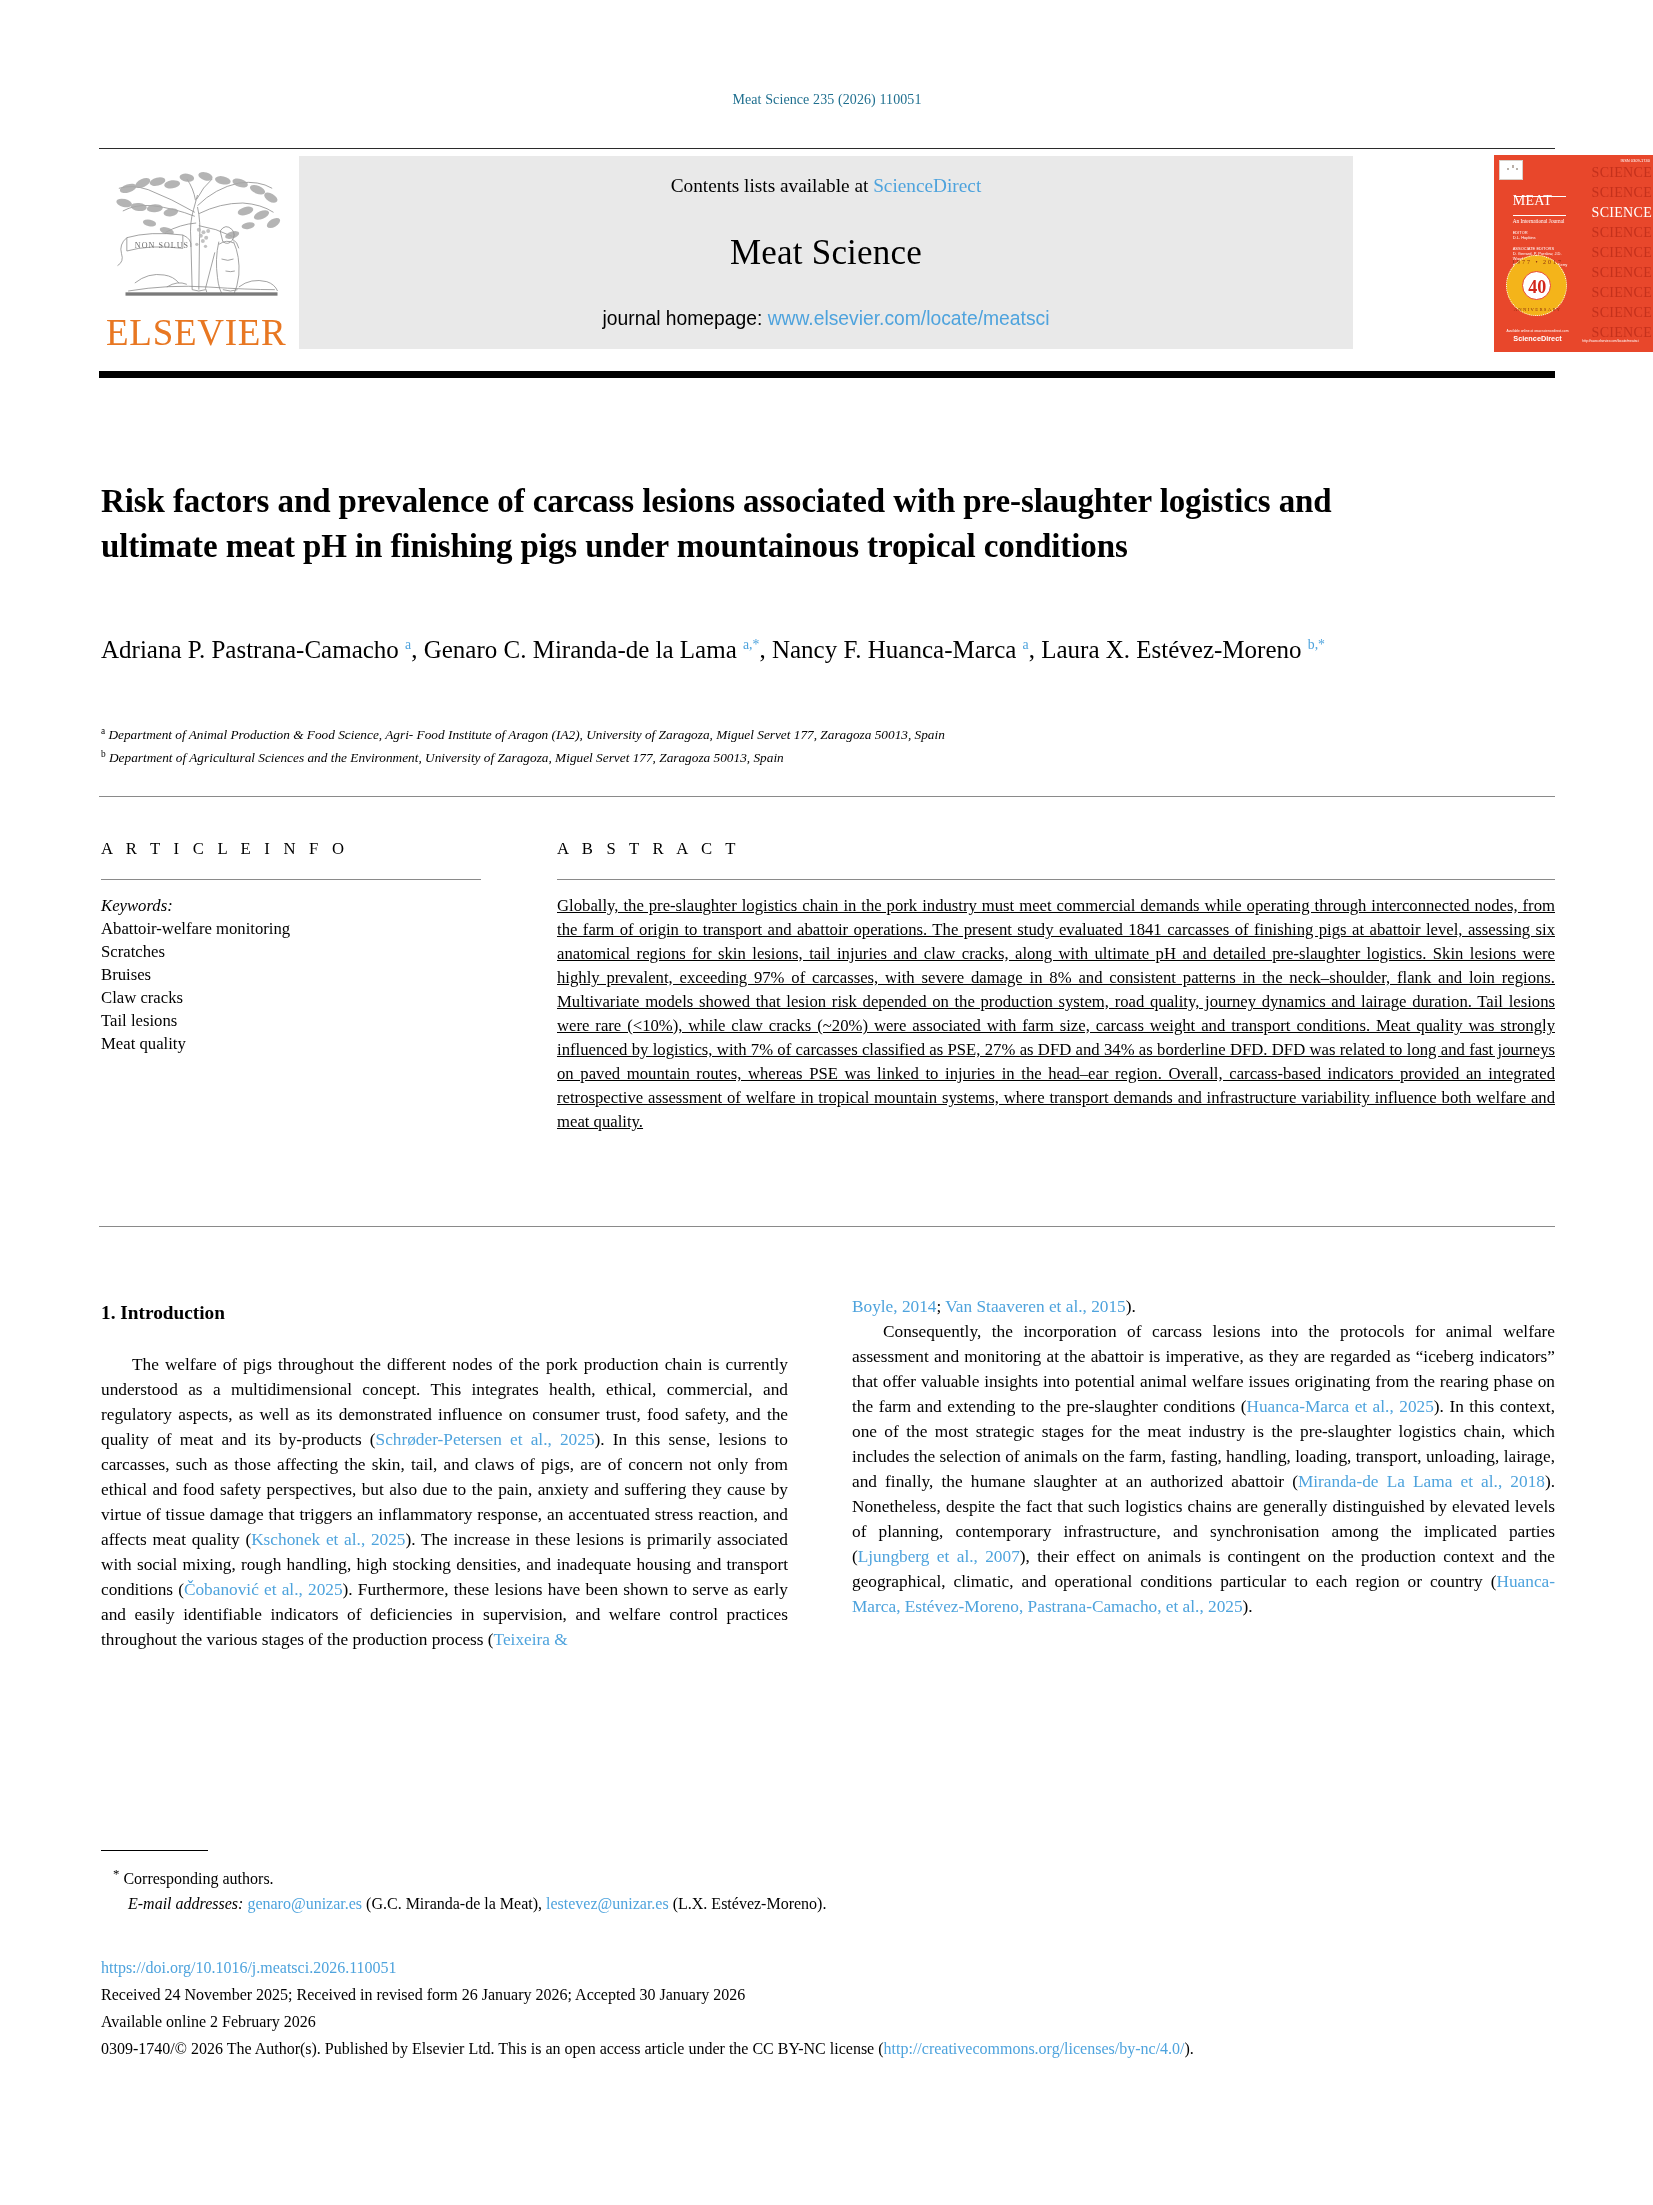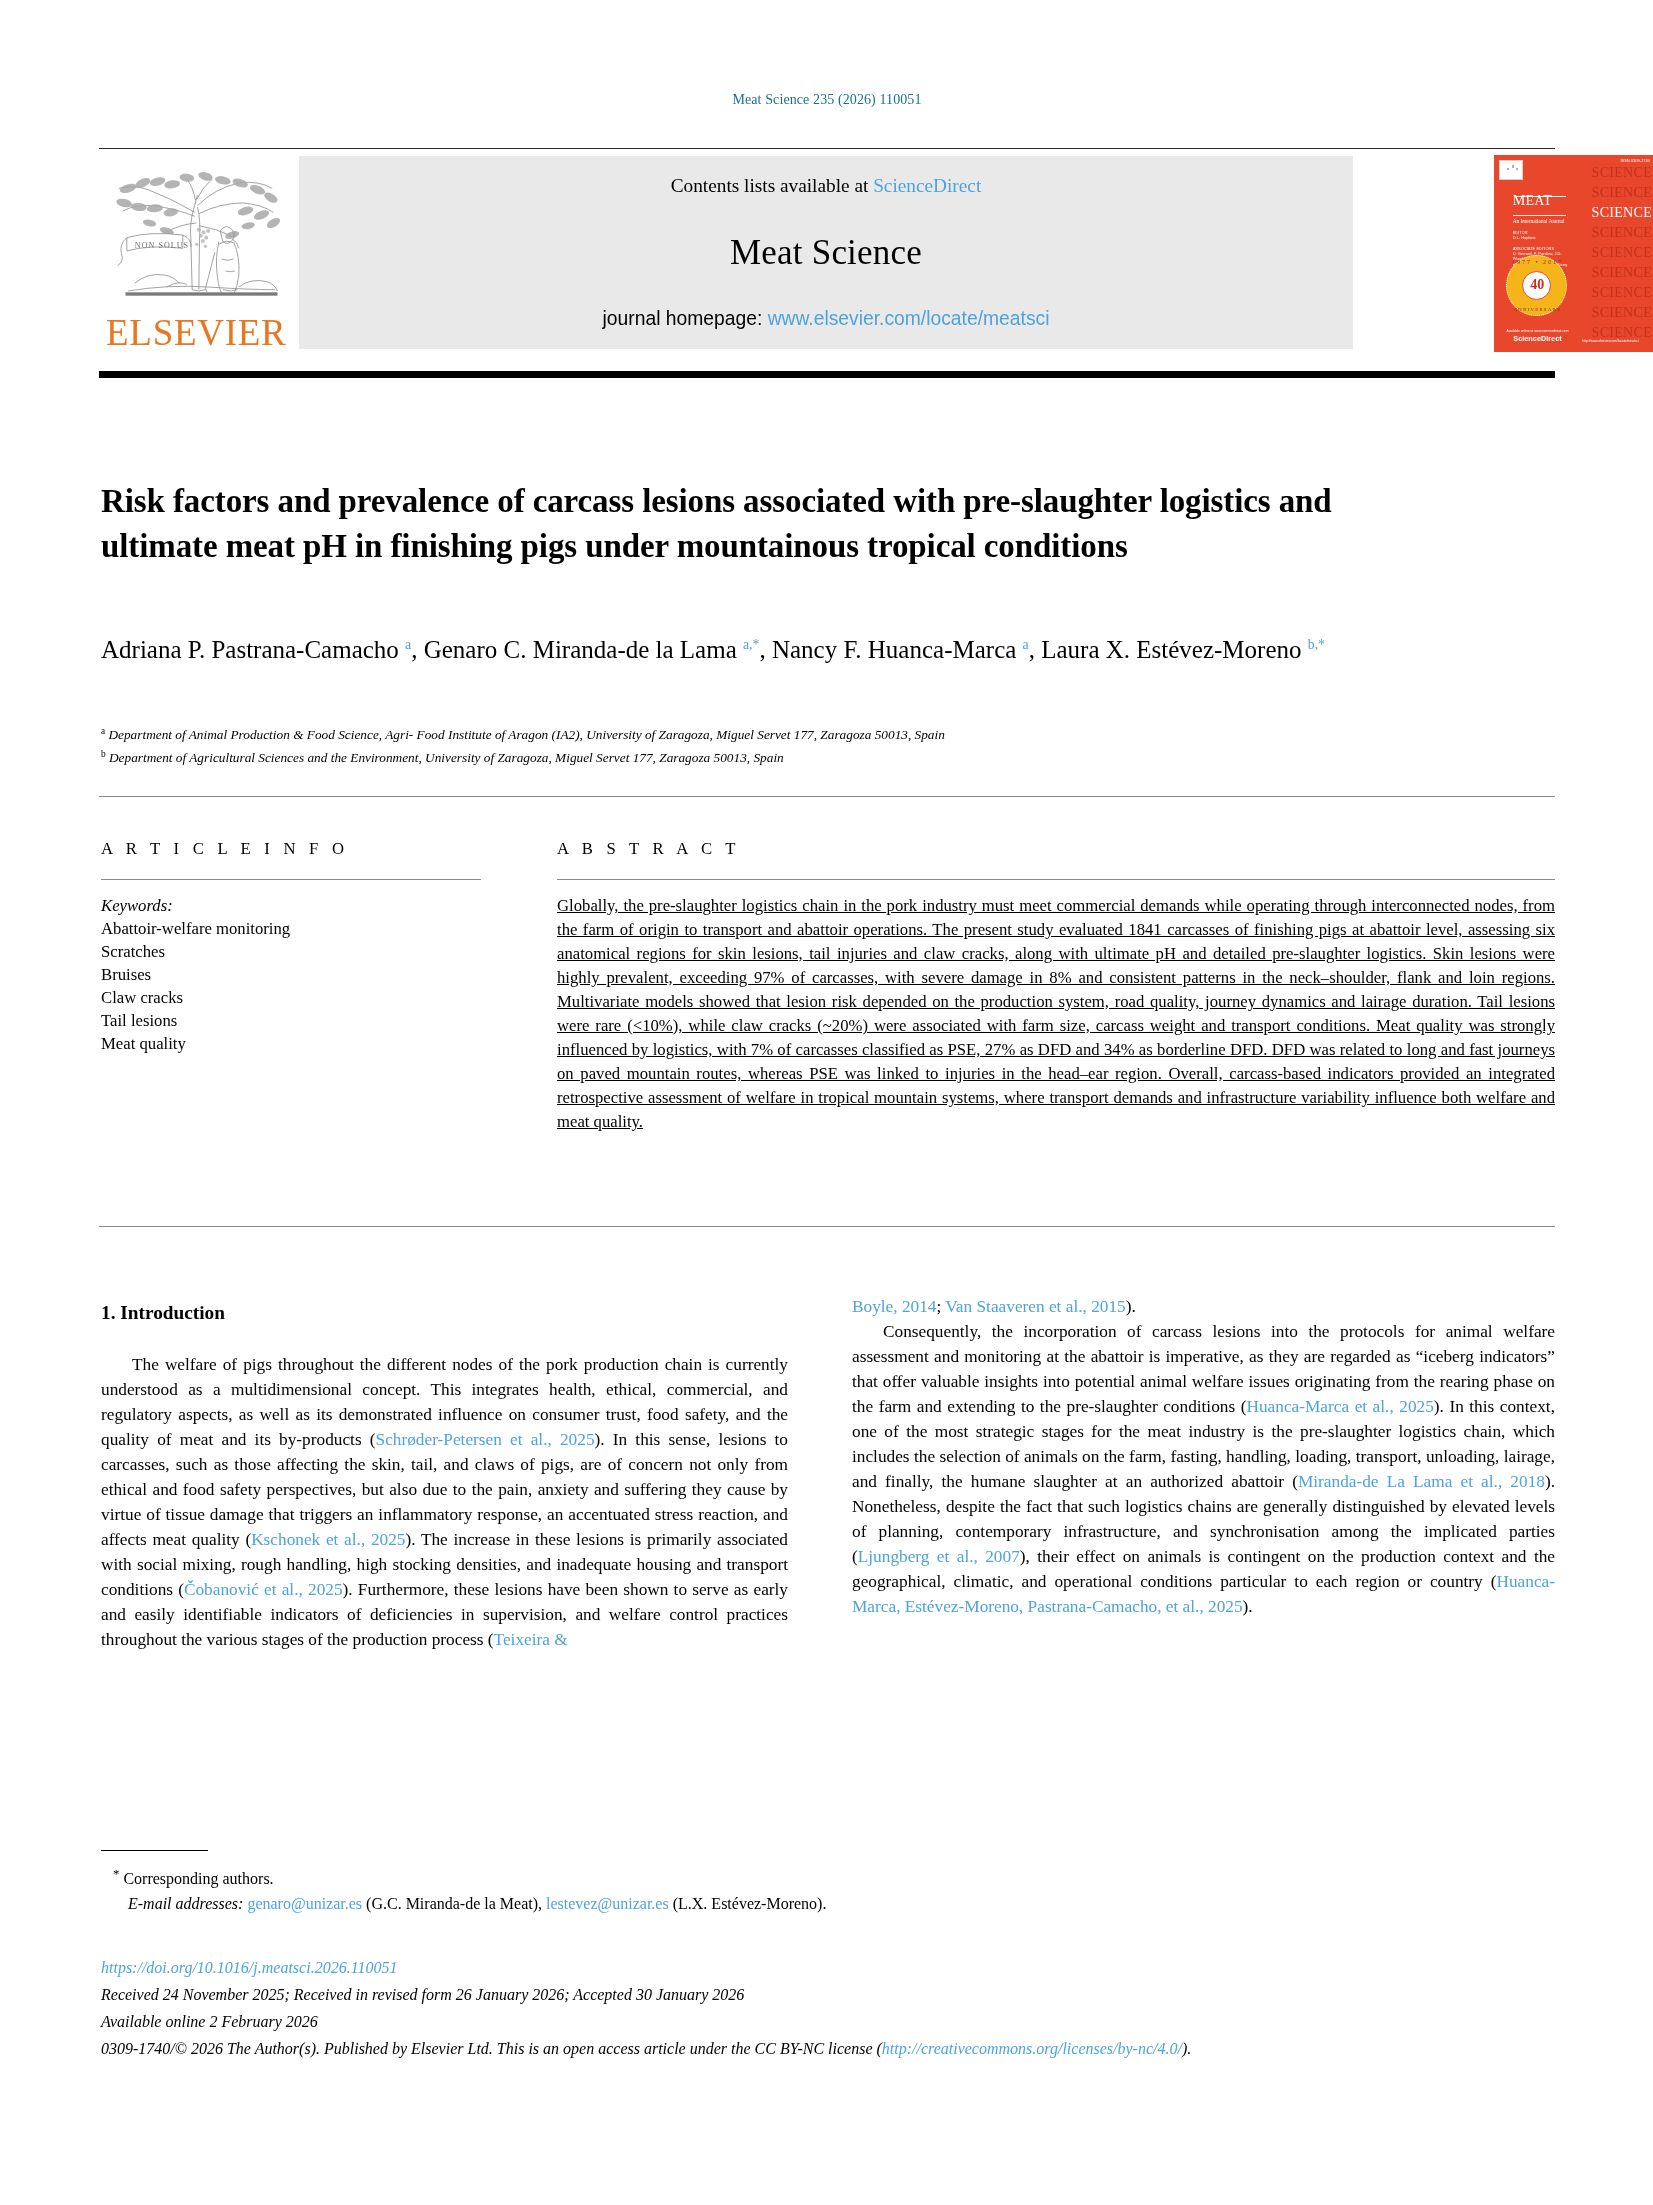--- a/index.html
+++ b/index.html
@@ -174,21 +174,21 @@
   .cover .anniv .inner {
     position: absolute; left: 14.7px; top: 14.7px;
     width: 29px; height: 29px;
     border-radius: 50%;
     background: #ffffff;
     border: 1.3px solid #e8472b;
     box-sizing: border-box;
   }
   .cover .anniv .forty {
     position: absolute; left: 0; top: 6px; width: 29px;
-    text-align: center; font-size: 14px; color: #d3281c;
+    text-align: center; font-size: 18px; color: #d3281c;
     font-weight: bold; line-height: 1;
   }
   .cover .anniv .yr {
     position: absolute; top: 3.3px; left: 0; width: 61px;
     text-align: center; font-size: 6px; color: #8a2b10;
     letter-spacing: 2px;
   }
   .cover .anniv .ann {
     position: absolute; bottom: 2.7px; left: 0; width: 61px;
     text-align: center; font-size: 4.7px; color: #8a2b10;
@@ -350,21 +350,20 @@
   }
   .fn-block .fn-star { font-size: .8em; vertical-align: super; }
   .fn-block .em { font-style: italic; }
 
   .pub-block {
     position: absolute;
     left: 101px; top: 1954px;
     width: 1454px;
     font-size: 16px;
     line-height: 27px;
-    font-style: italic;
   }
   .pub-block .doi { color: #4ea3dd; }
 </style>
 </head>
 <body>
 
 <div class="page">
 
   <div class="running-head">Meat Science 235 (2026) 110051</div>
 

